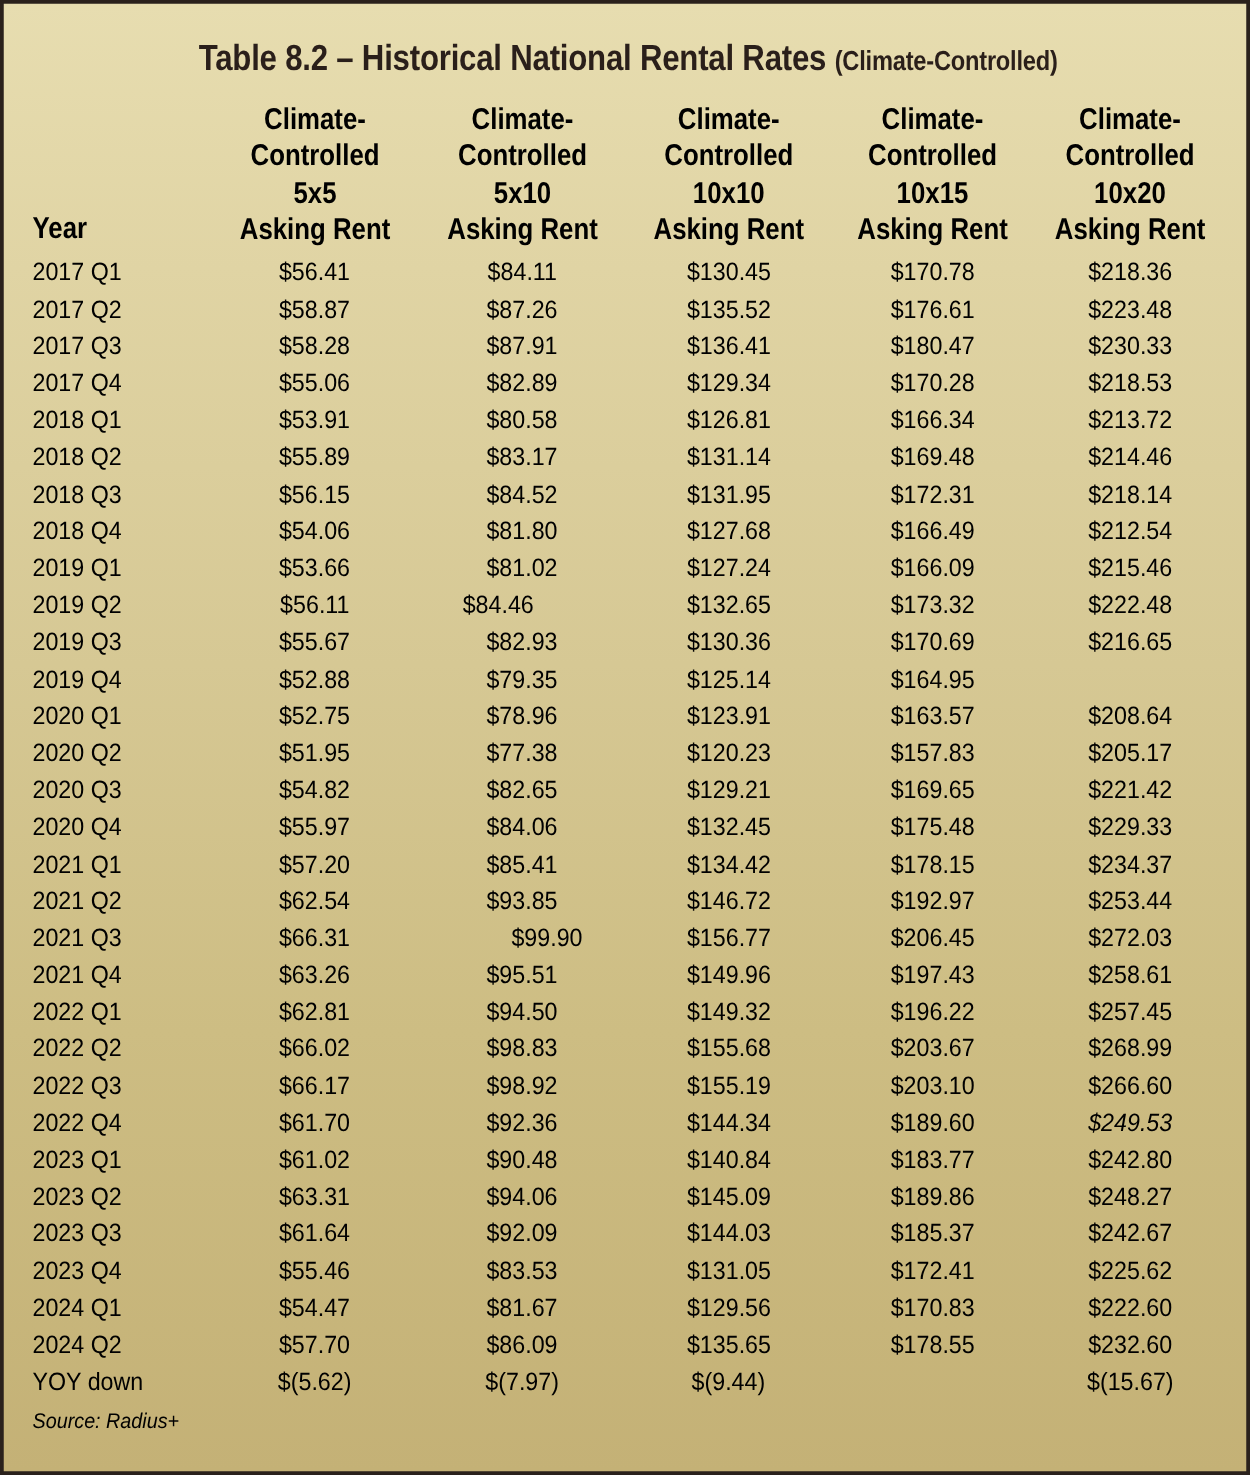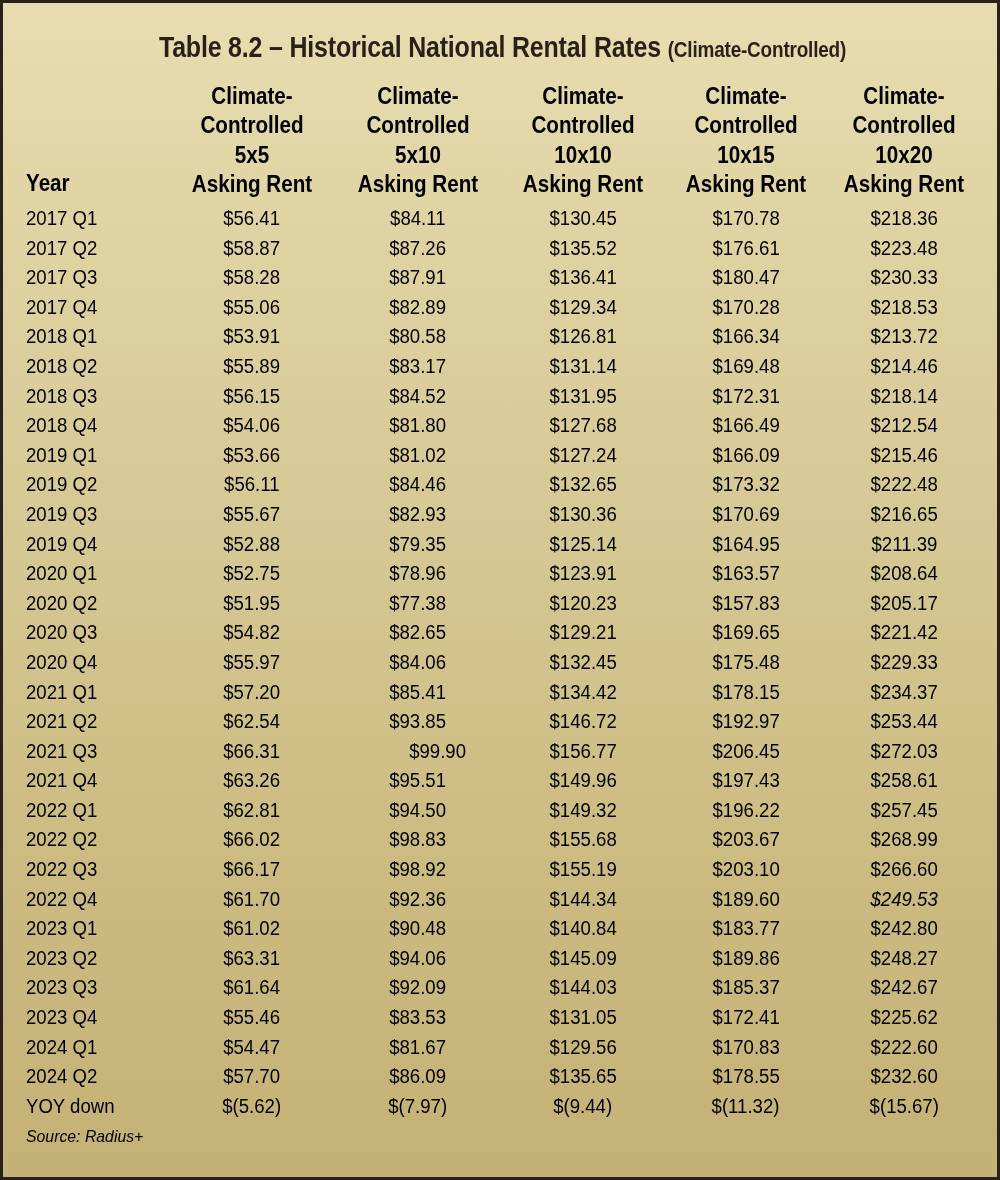--- a/index.html
+++ b/index.html
@@ -125,40 +125,39 @@
       <div class="cell c0"><span class="inner">2019 Q1</span></div>
       <div class="cell cnum" style="left: 172px;"><span class="inner">$53.66</span></div>
       <div class="cell cnum" style="left: 338px;"><span class="inner">$81.02</span></div>
       <div class="cell cnum" style="left: 503px;"><span class="inner">$127.24</span></div>
       <div class="cell cnum" style="left: 666px;"><span class="inner">$166.09</span></div>
       <div class="cell cnum" style="left: 824px;"><span class="inner">$215.46</span></div>
     </div>
     <div class="row">
       <div class="cell c0"><span class="inner">2019 Q2</span></div>
       <div class="cell cnum" style="left: 172px;"><span class="inner">$56.11</span></div>
-      <div class="cell cnum" style="left: 338px;"><span class="inner">$84.46</span></div>
+      <div class="cell cnum" style="left: 319px;"><span class="inner">$84.46</span></div>
       <div class="cell cnum" style="left: 503px;"><span class="inner">$132.65</span></div>
       <div class="cell cnum" style="left: 666px;"><span class="inner">$173.32</span></div>
       <div class="cell cnum" style="left: 824px;"><span class="inner">$222.48</span></div>
     </div>
     <div class="row">
       <div class="cell c0"><span class="inner">2019 Q3</span></div>
       <div class="cell cnum" style="left: 172px;"><span class="inner">$55.67</span></div>
       <div class="cell cnum" style="left: 338px;"><span class="inner">$82.93</span></div>
       <div class="cell cnum" style="left: 503px;"><span class="inner">$130.36</span></div>
       <div class="cell cnum" style="left: 666px;"><span class="inner">$170.69</span></div>
       <div class="cell cnum" style="left: 824px;"><span class="inner">$216.65</span></div>
     </div>
     <div class="row">
       <div class="cell c0"><span class="inner">2019 Q4</span></div>
       <div class="cell cnum" style="left: 172px;"><span class="inner">$52.88</span></div>
       <div class="cell cnum" style="left: 338px;"><span class="inner">$79.35</span></div>
       <div class="cell cnum" style="left: 503px;"><span class="inner">$125.14</span></div>
       <div class="cell cnum" style="left: 666px;"><span class="inner">$164.95</span></div>
-      <div class="cell cnum" style="left: 824px;"><span class="inner">$211.39</span></div>
     </div>
     <div class="row">
       <div class="cell c0"><span class="inner">2020 Q1</span></div>
       <div class="cell cnum" style="left: 172px;"><span class="inner">$52.75</span></div>
       <div class="cell cnum" style="left: 338px;"><span class="inner">$78.96</span></div>
       <div class="cell cnum" style="left: 503px;"><span class="inner">$123.91</span></div>
       <div class="cell cnum" style="left: 666px;"><span class="inner">$163.57</span></div>
       <div class="cell cnum" style="left: 824px;"><span class="inner">$208.64</span></div>
     </div>
     <div class="row">
@@ -295,18 +294,17 @@
       <div class="cell cnum" style="left: 338px;"><span class="inner">$86.09</span></div>
       <div class="cell cnum" style="left: 503px;"><span class="inner">$135.65</span></div>
       <div class="cell cnum" style="left: 666px;"><span class="inner">$178.55</span></div>
       <div class="cell cnum" style="left: 824px;"><span class="inner">$232.60</span></div>
     </div>
     <div class="row">
       <div class="cell c0"><span class="inner">YOY down</span></div>
       <div class="cell cnum" style="left: 172px;"><span class="inner">$(5.62)</span></div>
       <div class="cell cnum" style="left: 338px;"><span class="inner">$(7.97)</span></div>
       <div class="cell cnum" style="left: 503px;"><span class="inner">$(9.44)</span></div>
-      <div class="cell cnum" style="left: 666px;"><span class="inner">$(11.32)</span></div>
       <div class="cell cnum" style="left: 824px;"><span class="inner">$(15.67)</span></div>
     </div>
   </div>
 
 <div class="source"><span class="inner">Source: Radius+</span></div>
 
 </body></html>

